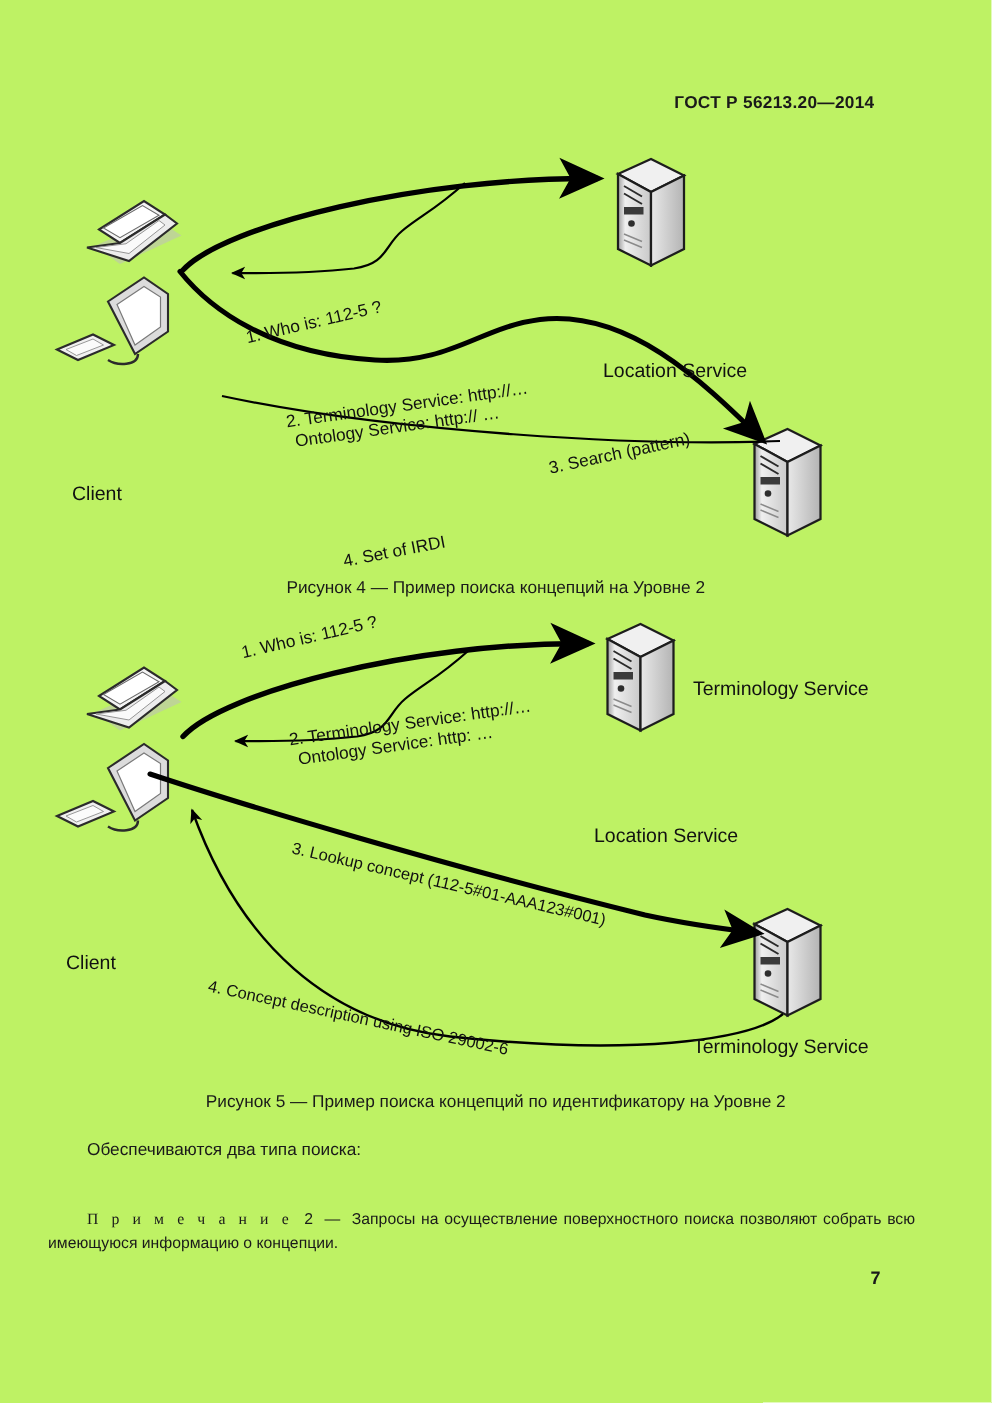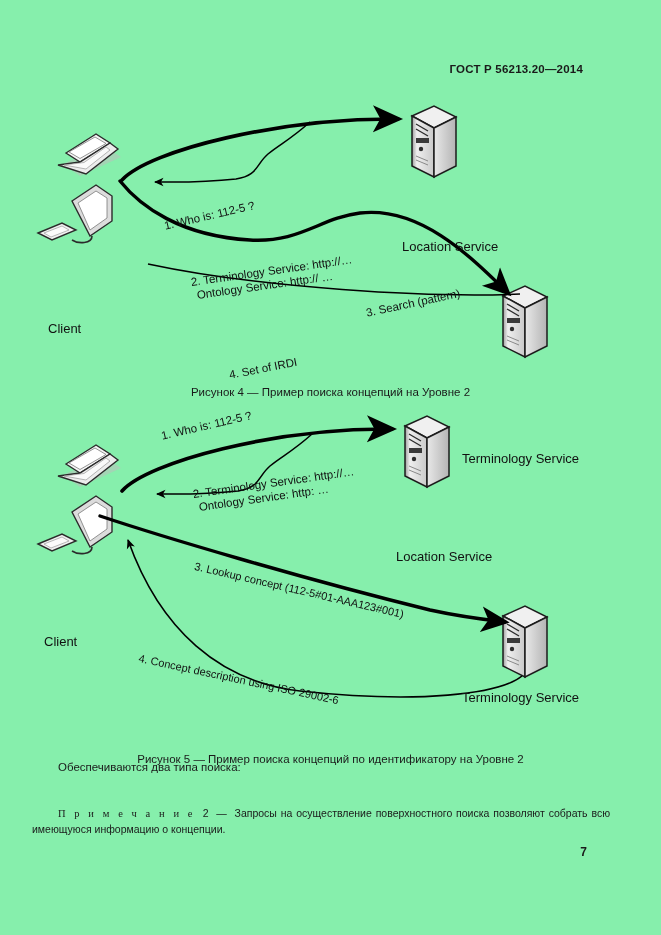--- a/index.html
+++ b/index.html
@@ -12,21 +12,21 @@
     height: 935px;
     position: relative;
     font-family: "Liberation Sans", sans-serif;
     color: #1a1a1a;
     overflow: hidden;
   }
 
   .page {
     position: absolute;
     inset: 0;
-    background: #86efac;
+    background: #bef264;
   }
 
   
   .doc-header {
     position: absolute;
     top: 63px;
     right: 78px;
     font-size: 11.5px;
     font-weight: bold;
     letter-spacing: 0.2px;
@@ -61,21 +61,21 @@
   #figure-2 .fig-svg { height: 320px; }
 
   .fig-caption {
     position: absolute;
     width: 661px;
     text-align: center;
     font-size: 11.5px;
     color: #1a1a1a;
   }
   #caption-1 { top: 386px; text-align: center; }
-  #caption-2 { top: 729px; margin-top: 24px; }
+  #caption-2 { top: 729px; }
 
   
   .node-label {
     position: absolute;
     font-size: 13px;
     color: #111;
     white-space: nowrap;
   }
 
   

